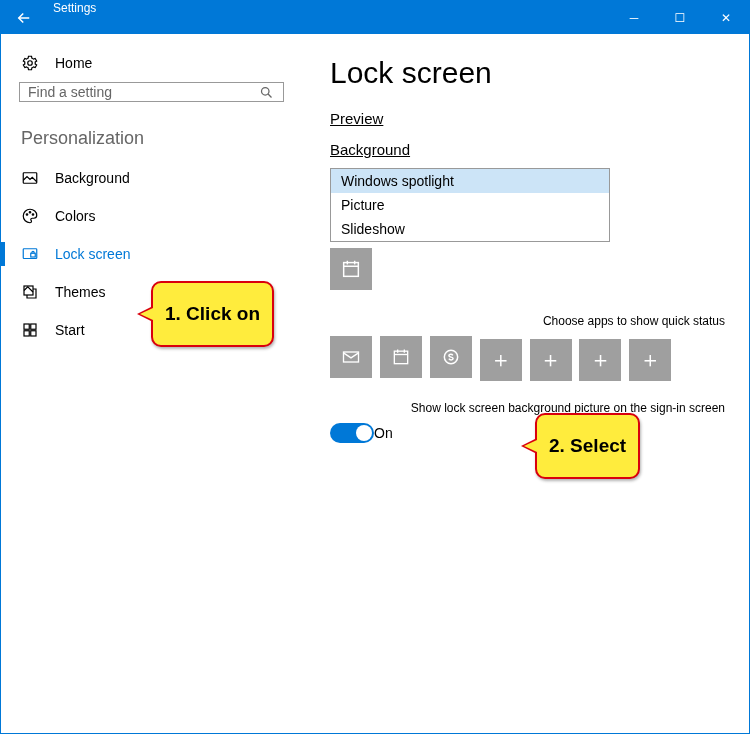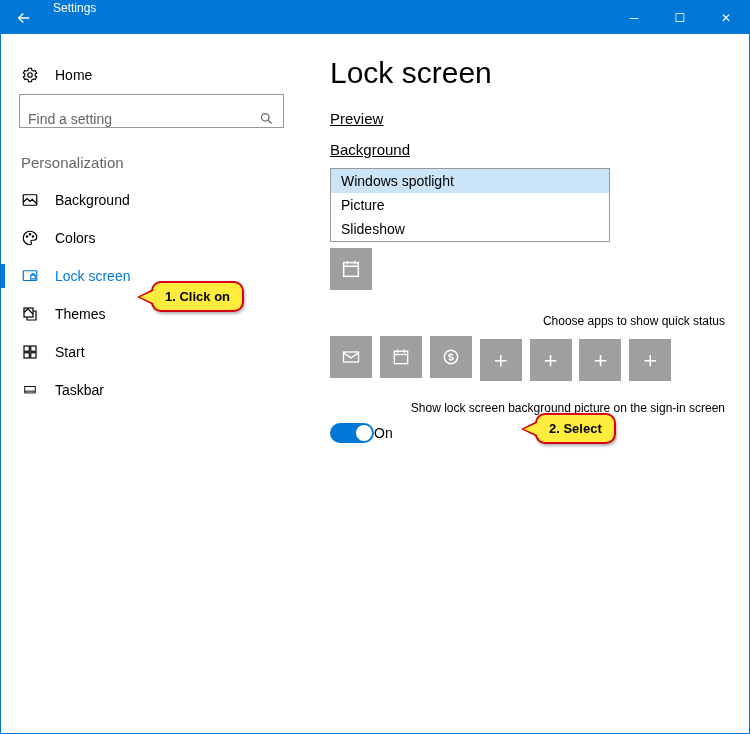--- a/index.html
+++ b/index.html
@@ -33,36 +33,36 @@
   .titlebar .spacer { flex: 1; }
   .winbtn { width: 46px; height: 33px; display:flex; align-items:center; justify-content:center; cursor:default; }
   .winbtn span { font-size: 12px; }
   .content {
     display: flex;
     height: calc(100% - 33px);
     background: #fff;
   }
   .sidebar {
     width: 305px;
-    padding: 30px 0 14px 18px;
+    padding: 18px 0 14px 18px;
     position: relative;
   }
   .home-row { display:flex; align-items:center; gap:14px; padding:6px 0 18px 2px;}
   .search {
     width: 265px;
-    height: 34px;
+    height: 20px;
     border: 1px solid #999;
     display: flex;
-    align-items: flex-end;
+    align-items: center;
     padding: 0 8px;
     font-size: 14px;
     color: #666;
   }
   .search .ph { flex:1; }
-  .section-hdr { color: #666; font-size: 15px; margin: 26px 0 10px 2px; }
+  .section-hdr { color: #666; font-size: 18px; margin: 26px 0 10px 2px; }
   .nav-item {
     display:flex; align-items:center; gap:16px;
     padding: 10px 0 10px 2px;
     cursor: default;
   }
   .nav-item.active { color: #0078d7; }
   .nav-item.active::before {
     content:""; position:absolute; left:0; width:4px; height:24px; background:#0078d7;
     transform: translateY(0);
   }
@@ -110,21 +110,21 @@
   }
   .apps-row { margin-top:6px; margin-bottom:20px; }
   .sub { font-size:12px; margin-top:24px; margin-bottom:8px;text-align:right; }
   .toggle-row { display:flex; align-items:center; margin-top:6px; }
   .toggle {
     width:44px; height:20px; border-radius:10px; background:#0078d7; position:relative;
   }
   .toggle .knob { position:absolute; right:2px; top:2px; width:16px; height:16px; border-radius:50%; background:#fff; }
   .callout {
     position:absolute; background:#ffec3d; border:2px solid #d9000d; border-radius:10px;
-    padding:6px 12px; font-weight:bold; font-size:13px; color:#000;
+    padding:20px 12px; font-weight:bold; font-size:19px; color:#000;
     box-shadow: 1px 2px 3px rgba(0,0,0,0.3);
   }
   .callout .tail {
     position:absolute; width:0; height:0;
   }
   .callout.left .tail {
     left:-16px; top:50%; transform:translateY(-50%);
     border-top:8px solid transparent; border-bottom:8px solid transparent;
     border-right:16px solid #d9000d;
   }
@@ -231,29 +231,20 @@
         <svg viewBox="0 0 24 24" width="18" height="18" fill="none" stroke="#000" stroke-width="1.6">
             <rect x="4" y="4" width="7" height="7"></rect>
             <rect x="13" y="4" width="7" height="7"></rect>
             <rect x="4" y="13" width="7" height="7"></rect>
             <rect x="13" y="13" width="7" height="7"></rect>
           </svg>
       </span>
       <span>Start</span>
     </div>
 
-    <div class="nav-item">
-      <span class="ico">
-        <svg viewBox="0 0 24 24" width="18" height="14" fill="none" stroke="#000" stroke-width="1.6">
-            <rect x="3" y="6" width="18" height="11"></rect>
-            <line x1="3" y1="14" x2="21" y2="14"></line>
-          </svg>
-      </span>
-      <span>Taskbar</span>
-    </div>
   </div>
 
   <div class="main">
     <h1>Lock screen</h1>
     <div class="label">Preview</div>
 
 
     <div class="bg-section">
       <div class="label">Background</div>
       <div class="dropdown">

